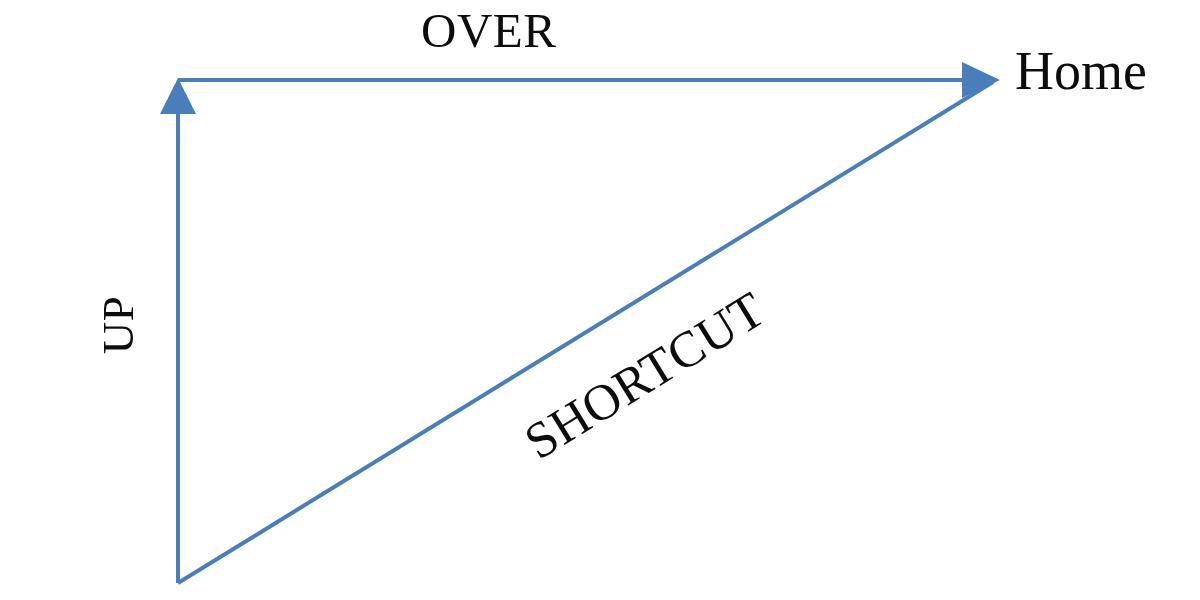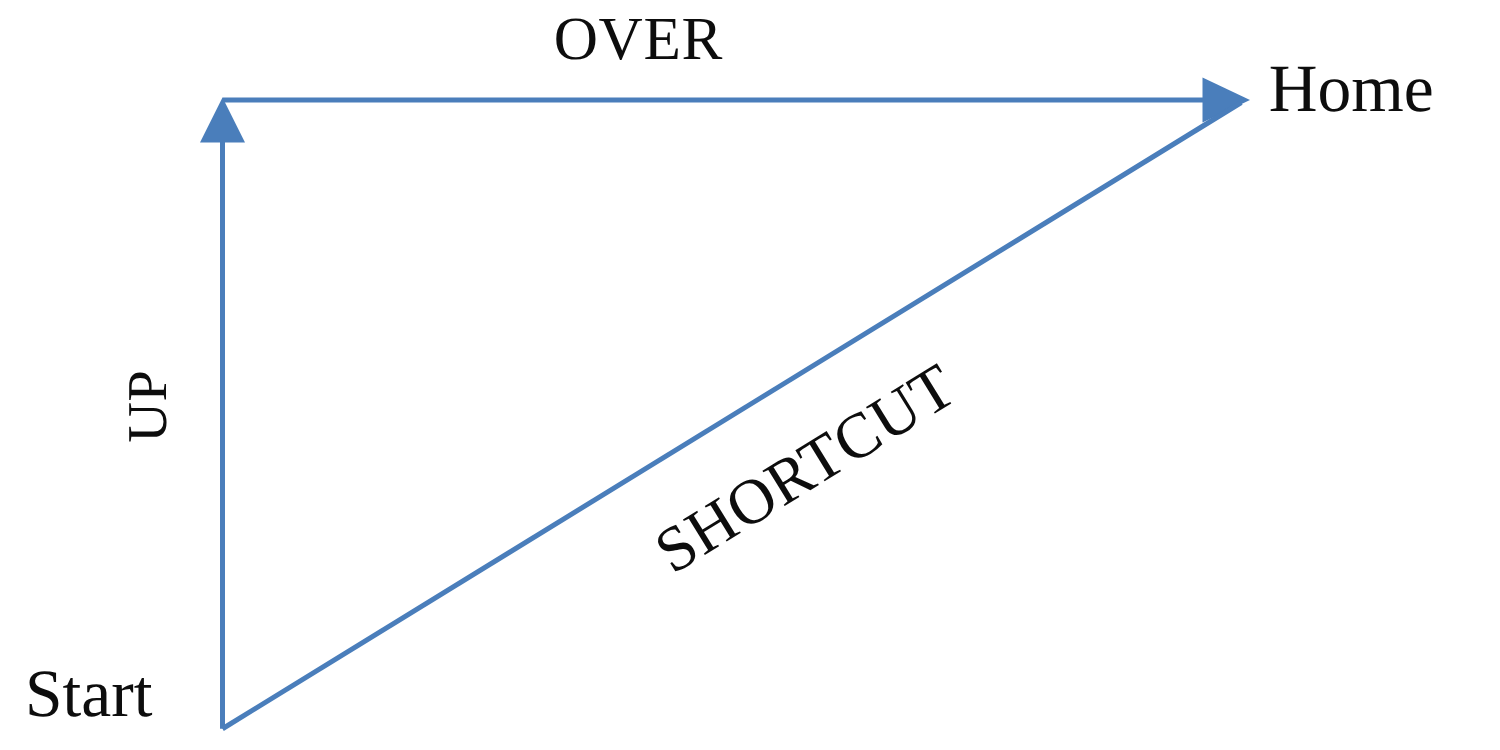--- a/index.html
+++ b/index.html
@@ -30,21 +30,21 @@
     position: absolute;
     color: #0d0d0d;
     font-family: "Liberation Serif", "DejaVu Serif", serif;
     font-weight: 400;
     white-space: nowrap;
     line-height: 1;
     user-select: none;
   }
   
   #label-over {
-    left: 443px;
+    left: 421px;
     top: 6px;
     font-size: 49px;
     letter-spacing: 0.5px;
   }
   
   #label-home {
     left: 1015px;
     top: 44px;
     font-size: 54px;
     text-align: right;
@@ -97,15 +97,14 @@
   </svg>
 
   <div class="label" id="label-over">OVER</div>
 
   <div class="label" id="label-home">Home</div>
 
   <div class="label" id="label-up">UP</div>
 
   <div class="label" id="label-shortcut">SHORTCUT</div>
 
-  <div class="label" id="label-start">Start</div>
 
 </div>
 
 </body></html>

